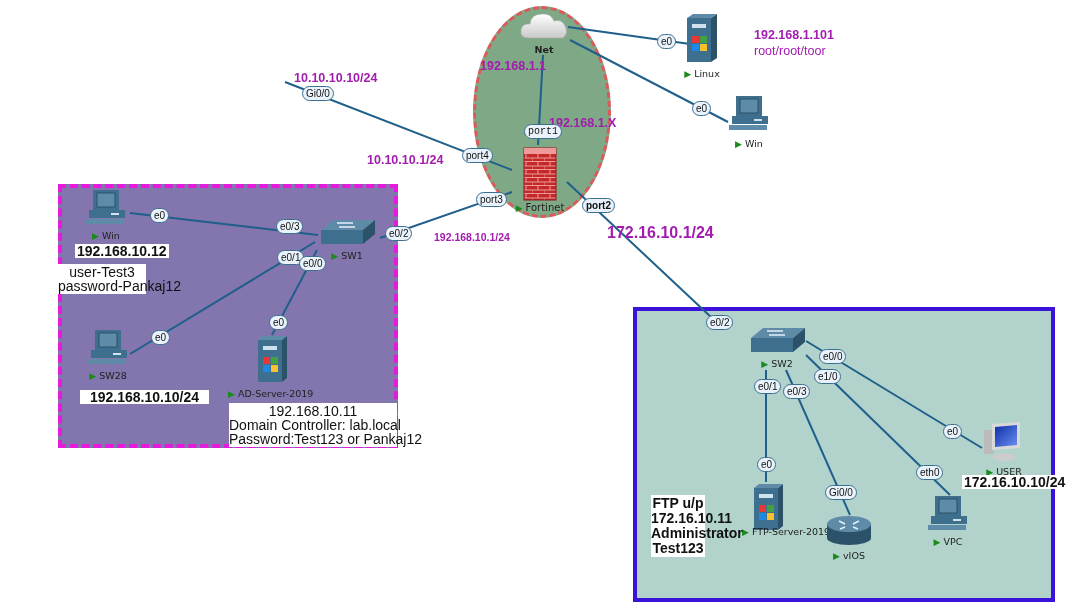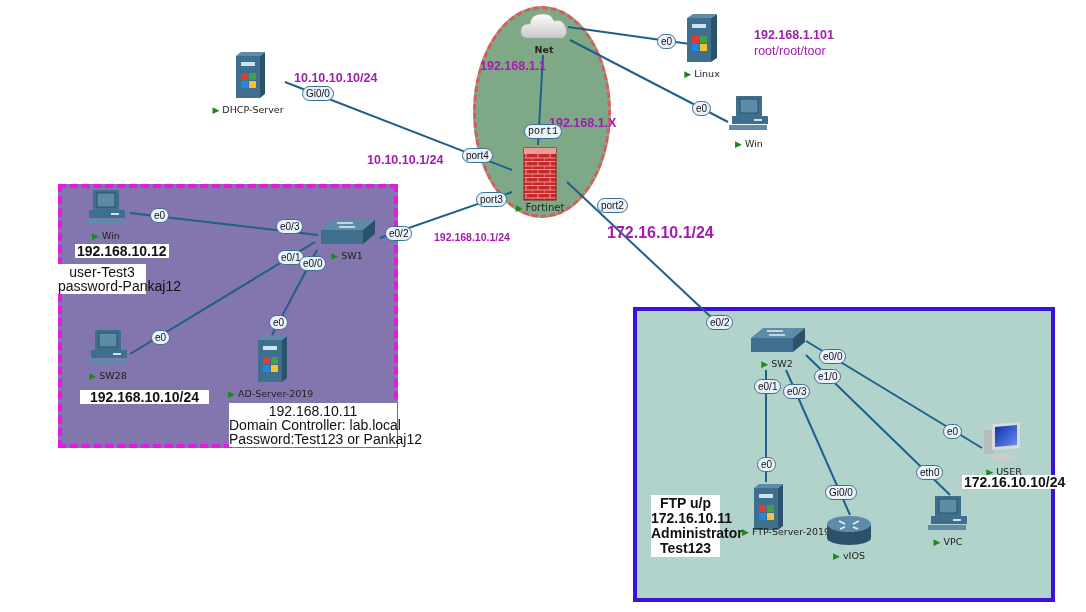--- a/index.html
+++ b/index.html
@@ -87,33 +87,20 @@
     <svg width="46" height="40">
       <rect x="10" y="2" width="26" height="20" fill="#3f6f8e"></rect>
         <rect x="14" y="5" width="18" height="14" fill="#5d8ba8" stroke="#2c526a"></rect>
       <rect x="6" y="22" width="36" height="8" fill="#3f6f8e"></rect>
         <rect x="28" y="25" width="8" height="2" fill="#cfe3ef"></rect>
       <rect x="3" y="31" width="38" height="5" fill="#5d8ba8"></rect>
     </svg>
     <div class="node-name"><span class="play">▶</span><span>Win</span></div>
   </div>
 
-  <div class="node" style="left:212px;top:50px;width:72px;">
-    <svg width="36" height="50">
-      <rect x="6" y="6" width="24" height="42" fill="#3f6f8e"></rect>
-        <polygon points="30,6 35,2 35,44 30,48" fill="#2c526a"></polygon>
-        <polygon points="6,6 11,2 35,2 30,6" fill="#5d8ba8"></polygon>
-      <rect x="11" y="12" width="14" height="4" fill="#cfe3ef"></rect>
-      <rect x="11" y="23" width="7" height="7" fill="#e53935"></rect>
-        <rect x="19" y="23" width="7" height="7" fill="#43a047"></rect>
-        <rect x="11" y="31" width="7" height="7" fill="#1e88e5"></rect>
-        <rect x="19" y="31" width="7" height="7" fill="#fbc02d"></rect>
-    </svg>
-    <div class="node-name"><span class="play">▶</span><span>DHCP-Server</span></div>
-  </div>
 
   <div class="node" style="left:512px;top:146px;width:56px;">
     <svg width="40" height="56">
       <defs>
           <pattern id="brick" width="12" height="8" patternUnits="userSpaceOnUse">
             <rect width="12" height="8" fill="#c62828"></rect>
             <line x1="0" y1="7.5" x2="12" y2="7.5" stroke="#ef9a9a" stroke-width="1"></line>
             <line x1="6" y1="0" x2="6" y2="4" stroke="#ef9a9a"></line>
             <line x1="0" y1="4" x2="12" y2="4" stroke="#ef9a9a"></line>
             <line x1="0" y1="4" x2="0" y2="8" stroke="#ef9a9a"></line>
@@ -198,21 +185,21 @@
         <polygon points="30,6 35,2 35,44 30,48" fill="#2c526a"></polygon>
         <polygon points="6,6 11,2 35,2 30,6" fill="#5d8ba8"></polygon>
       <rect x="11" y="12" width="14" height="4" fill="#cfe3ef"></rect>
       <rect x="11" y="23" width="7" height="7" fill="#e53935"></rect>
         <rect x="19" y="23" width="7" height="7" fill="#43a047"></rect>
         <rect x="11" y="31" width="7" height="7" fill="#1e88e5"></rect>
         <rect x="19" y="31" width="7" height="7" fill="#fbc02d"></rect>
     </svg>
     <div class="node-name" style="margin-top:-10px;margin-left:20px;"><span class="play">▶</span><span>FTP-Server-2019</span></div>
   </div>
-  <div class="note bold" style="left:651px;top:495px;width:69px;padding:1px 0;line-height:15px;">
+  <div class="note bold" style="left:651px;top:495px;width:54px;padding:1px 0;line-height:15px;">
     <div>FTP u/p</div>
     <div>172.16.10.11</div>
     <div>Administrator</div>
     <div>Test123</div>
   </div>
 
   <div class="node" style="left:824px;top:514px;width:50px;">
     <svg width="48" height="32">
       <rect x="2" y="10" width="44" height="14" fill="#2c526a"></rect>
       <ellipse cx="24" cy="24" rx="22" ry="7" fill="#2c526a"></ellipse>
@@ -249,21 +236,21 @@
     <div class="node-name"><span class="play">▶</span><span>USER</span></div>
   </div>
   <div class="note bold" style="left:962px;top:475px;padding:0 2px;">172.16.10.10/24</div>
 
   <div class="port" style="left:657px;top:34px;">e0</div>
   <div class="port" style="left:692px;top:101px;">e0</div>
   <div class="port" style="left:302px;top:86px;">Gi0/0</div>
   <div class="port" style="left:524px;top:124px;font-family:Liberation Mono, monospace;">port1</div>
   <div class="port" style="left:462px;top:148px;">port4</div>
   <div class="port" style="left:476px;top:192px;">port3</div>
-  <div class="port" style="left:597px;top:198px;">port2</div>
+  <div class="port" style="left:582px;top:198px;font-weight:bold;">port2</div>
   <div class="port" style="left:150px;top:208px;">e0</div>
   <div class="port" style="left:276px;top:219px;">e0/3</div>
   <div class="port" style="left:385px;top:226px;">e0/2</div>
   <div class="port" style="left:277px;top:250px;">e0/1</div>
   <div class="port" style="left:299px;top:256px;">e0/0</div>
   <div class="port" style="left:151px;top:330px;">e0</div>
   <div class="port" style="left:269px;top:315px;">e0</div>
   <div class="port" style="left:706px;top:315px;">e0/2</div>
   <div class="port" style="left:819px;top:349px;">e0/0</div>
   <div class="port" style="left:814px;top:369px;">e1/0</div>

